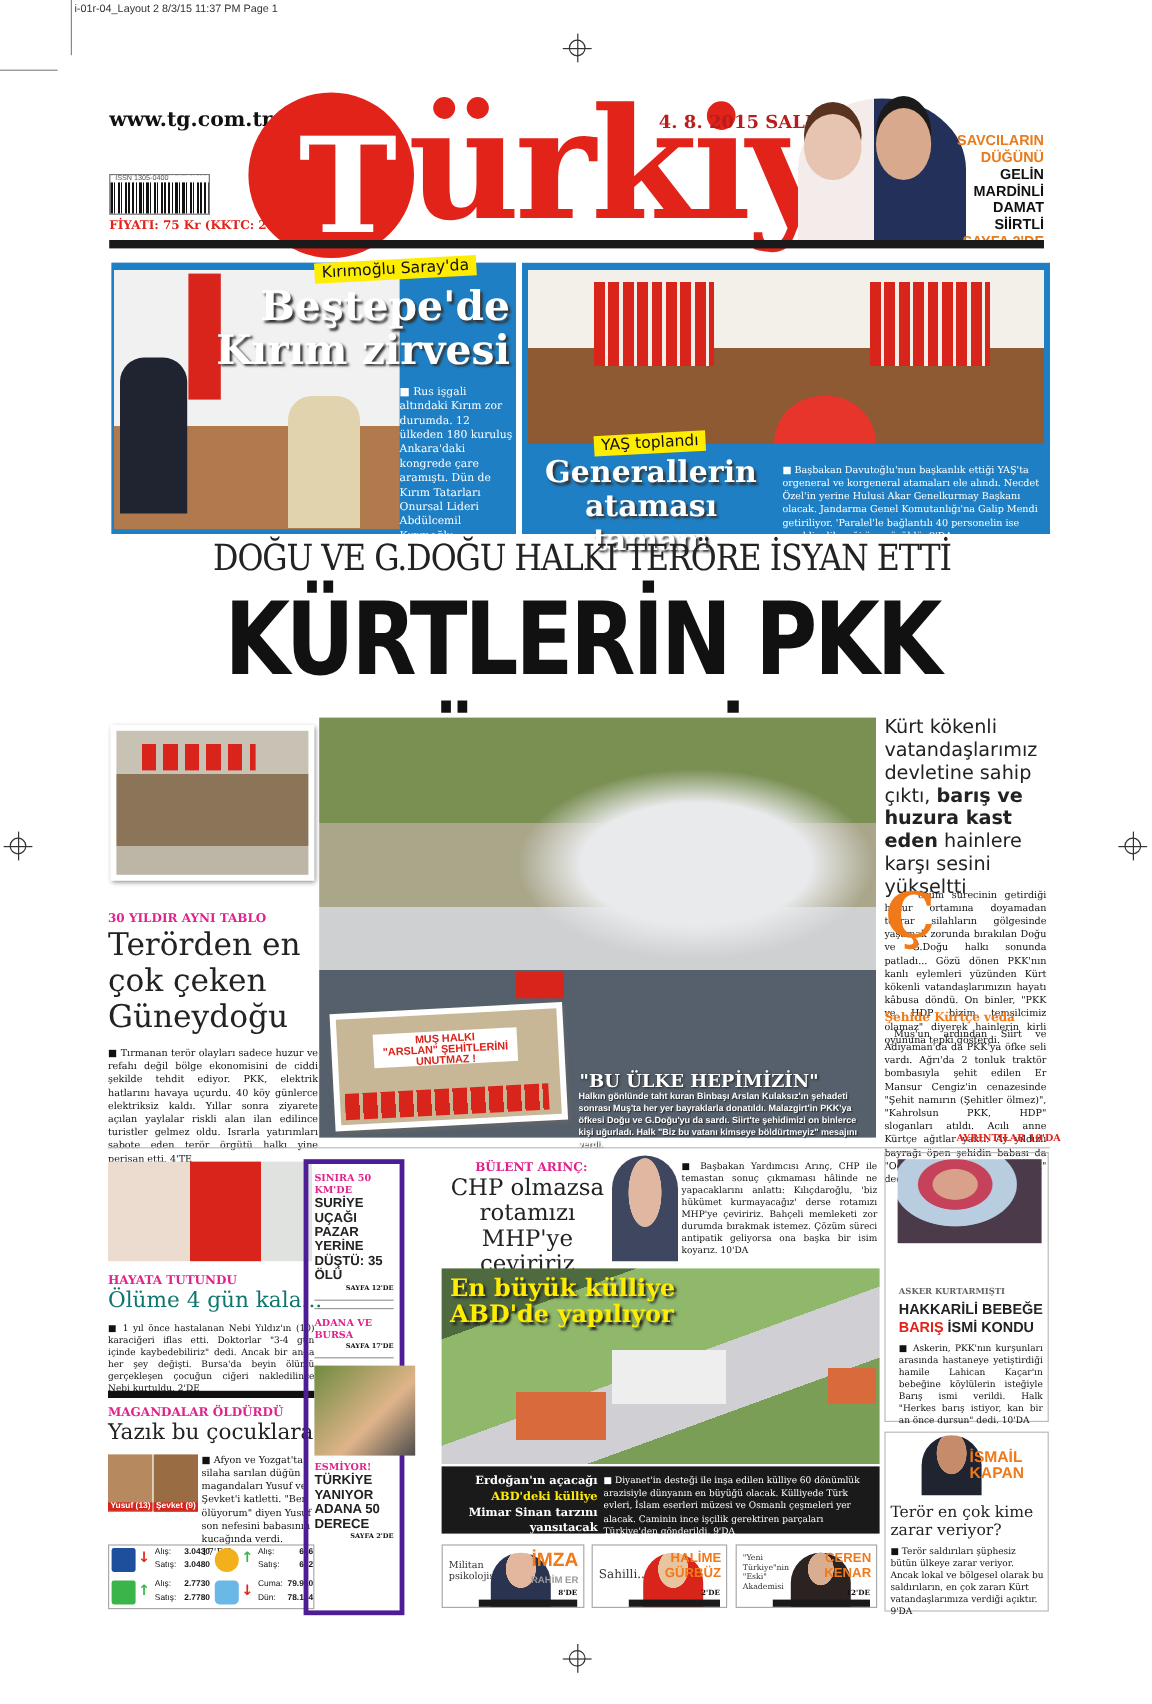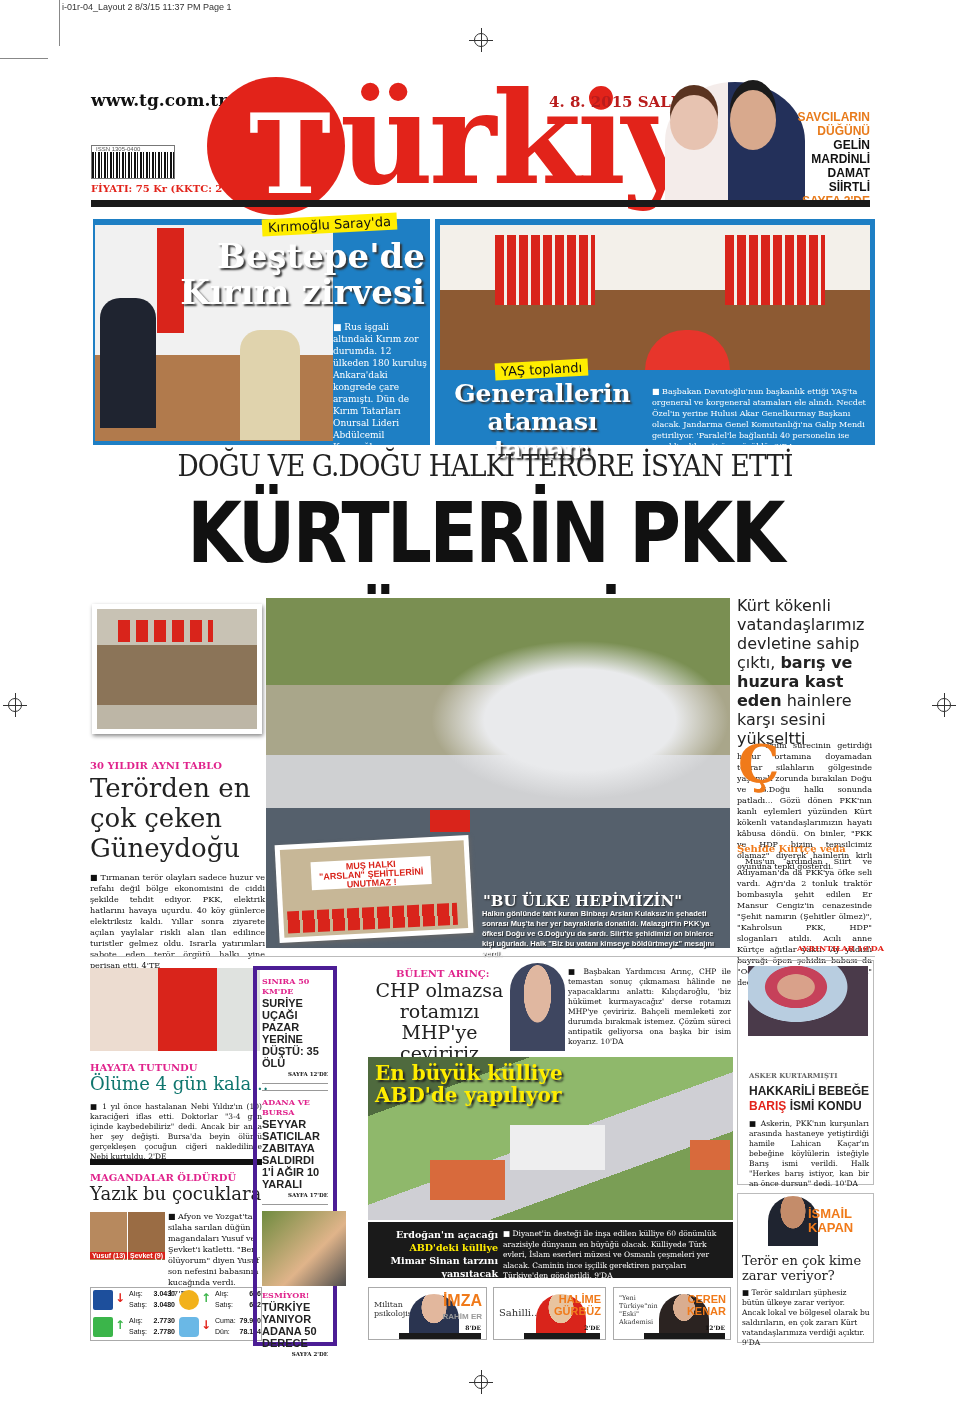--- a/index.html
+++ b/index.html
@@ -279,21 +279,20 @@
 <div class="abs briefs">
   <div>
     <div class="brief-k">SINIRA 50 KM'DE</div>
     <div class="brief-h">SURİYE UÇAĞI PAZAR YERİNE DÜŞTÜ: 35 ÖLÜ</div>
     <div class="brief-p">SAYFA 12'DE</div>
   </div>
   <div class="brief-sep"></div>
   <div class="brief-sep"></div>
   <div>
     <div class="brief-k">ADANA VE BURSA</div>
-    <div class="brief-h">SEYYAR SATICILAR ZABITAYA SALDIRDI 1'İ AĞIR 10 YARALI</div>
     <div class="brief-p">SAYFA 17'DE</div>
   </div>
   <div class="brief-sep"></div>
   <div>
     <div class="brief-img"></div>
     <div class="brief-k">ESMİYOR!</div>
     <div class="brief-h">TÜRKİYE YANIYOR ADANA 50 DERECE</div>
     <div class="brief-p">SAYFA 2'DE</div>
   </div>
 </div>

